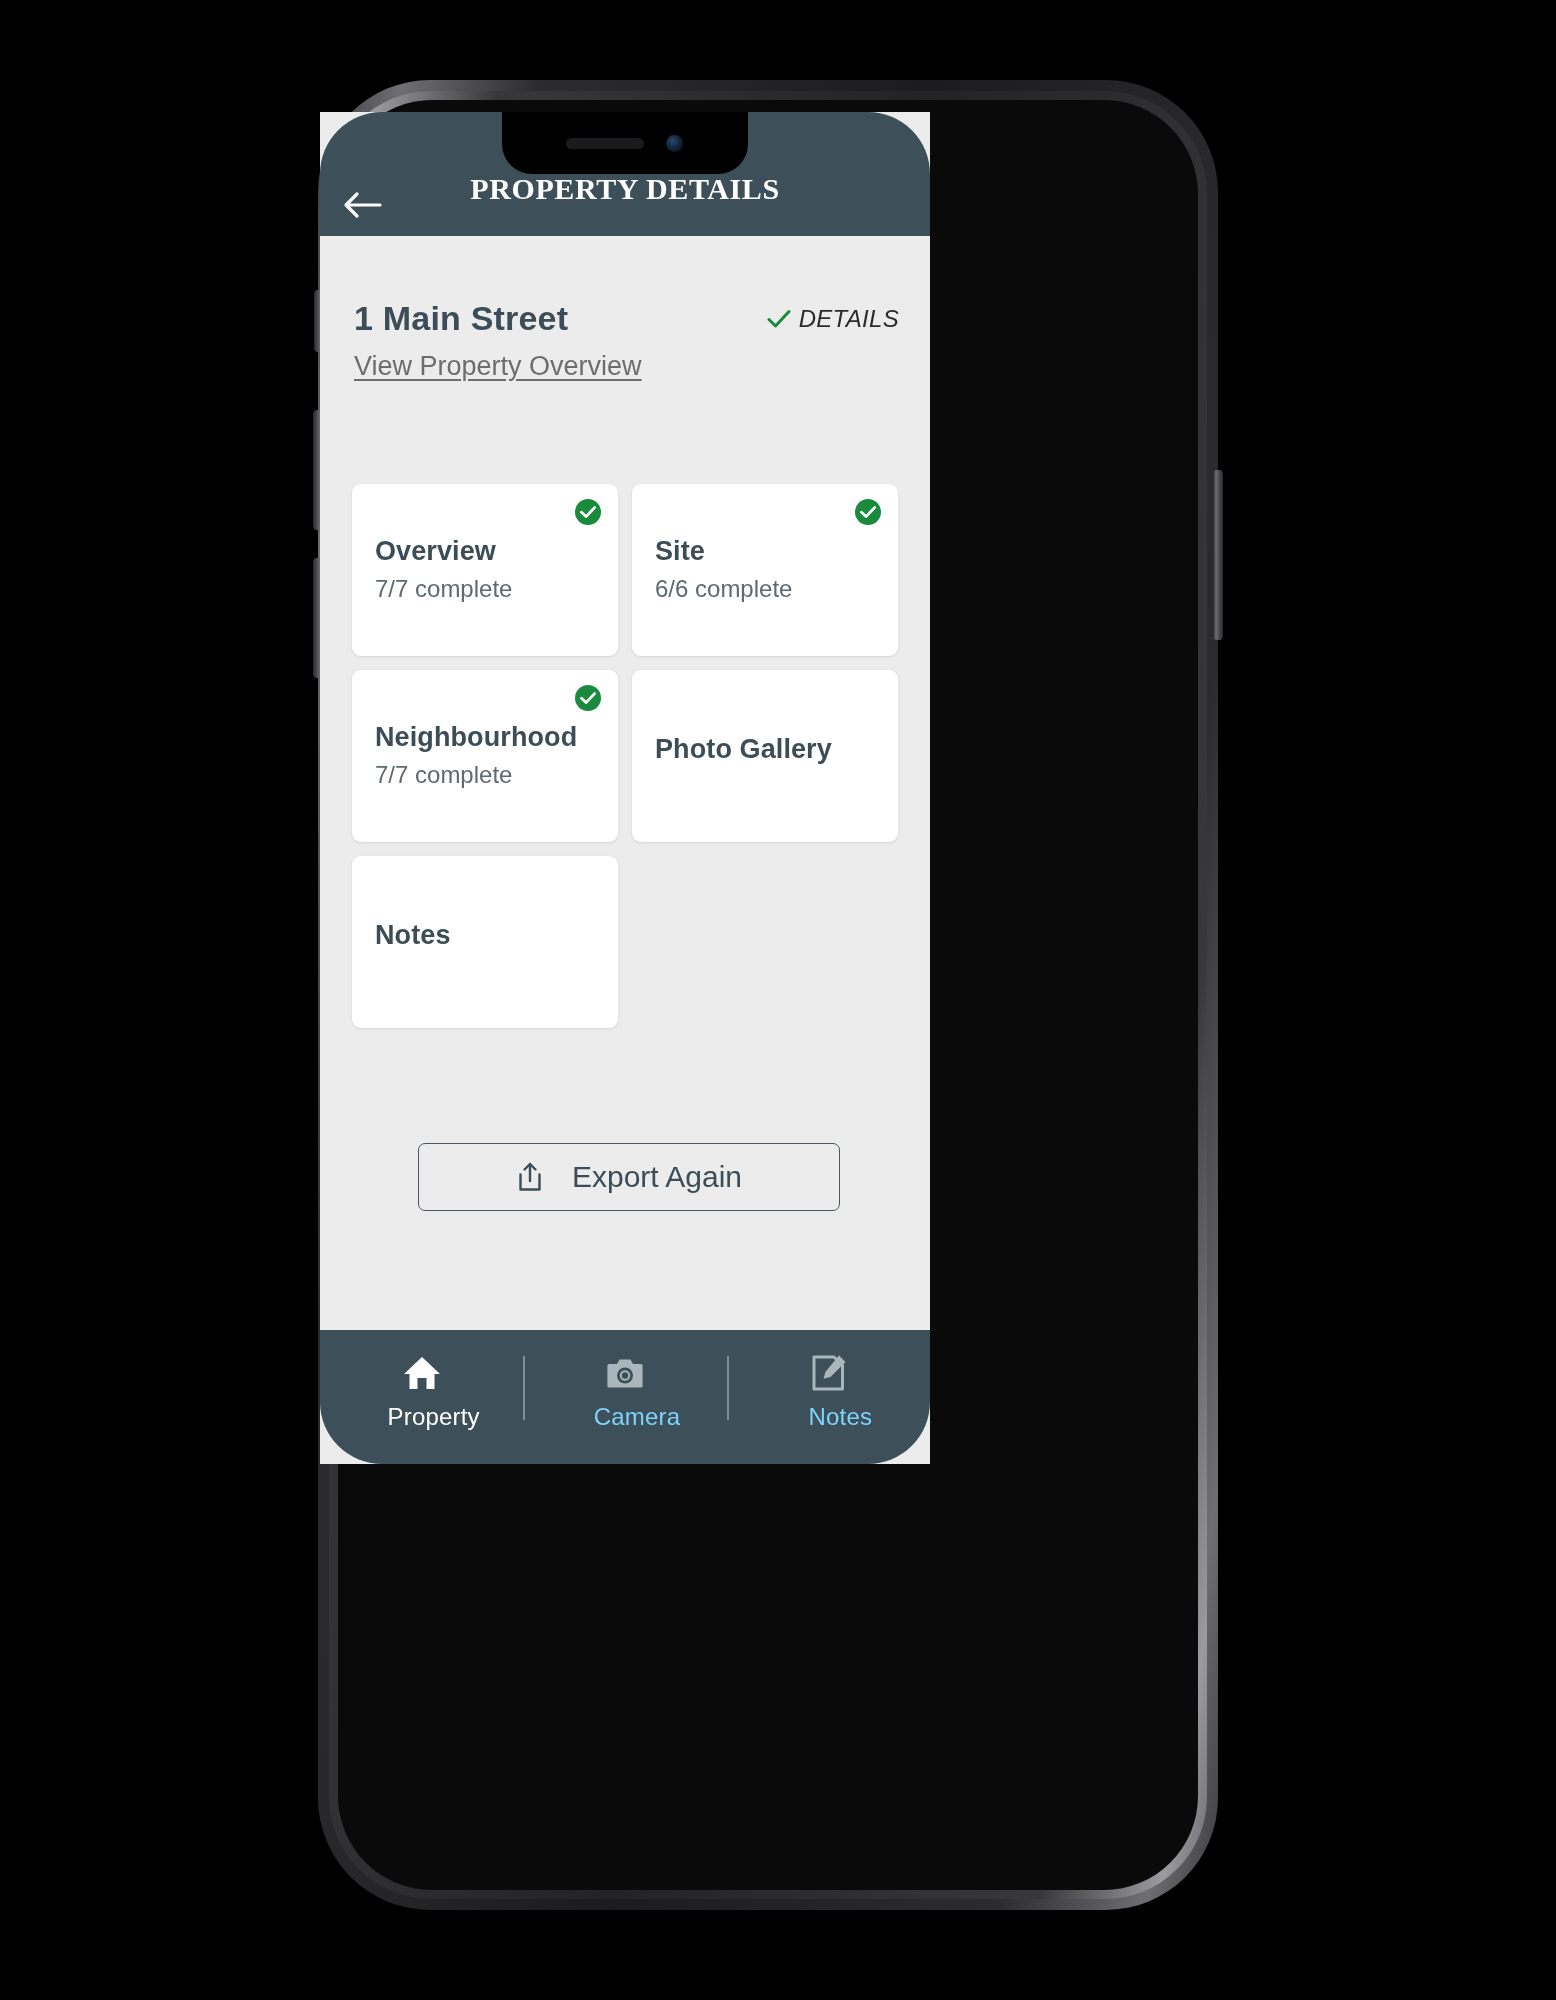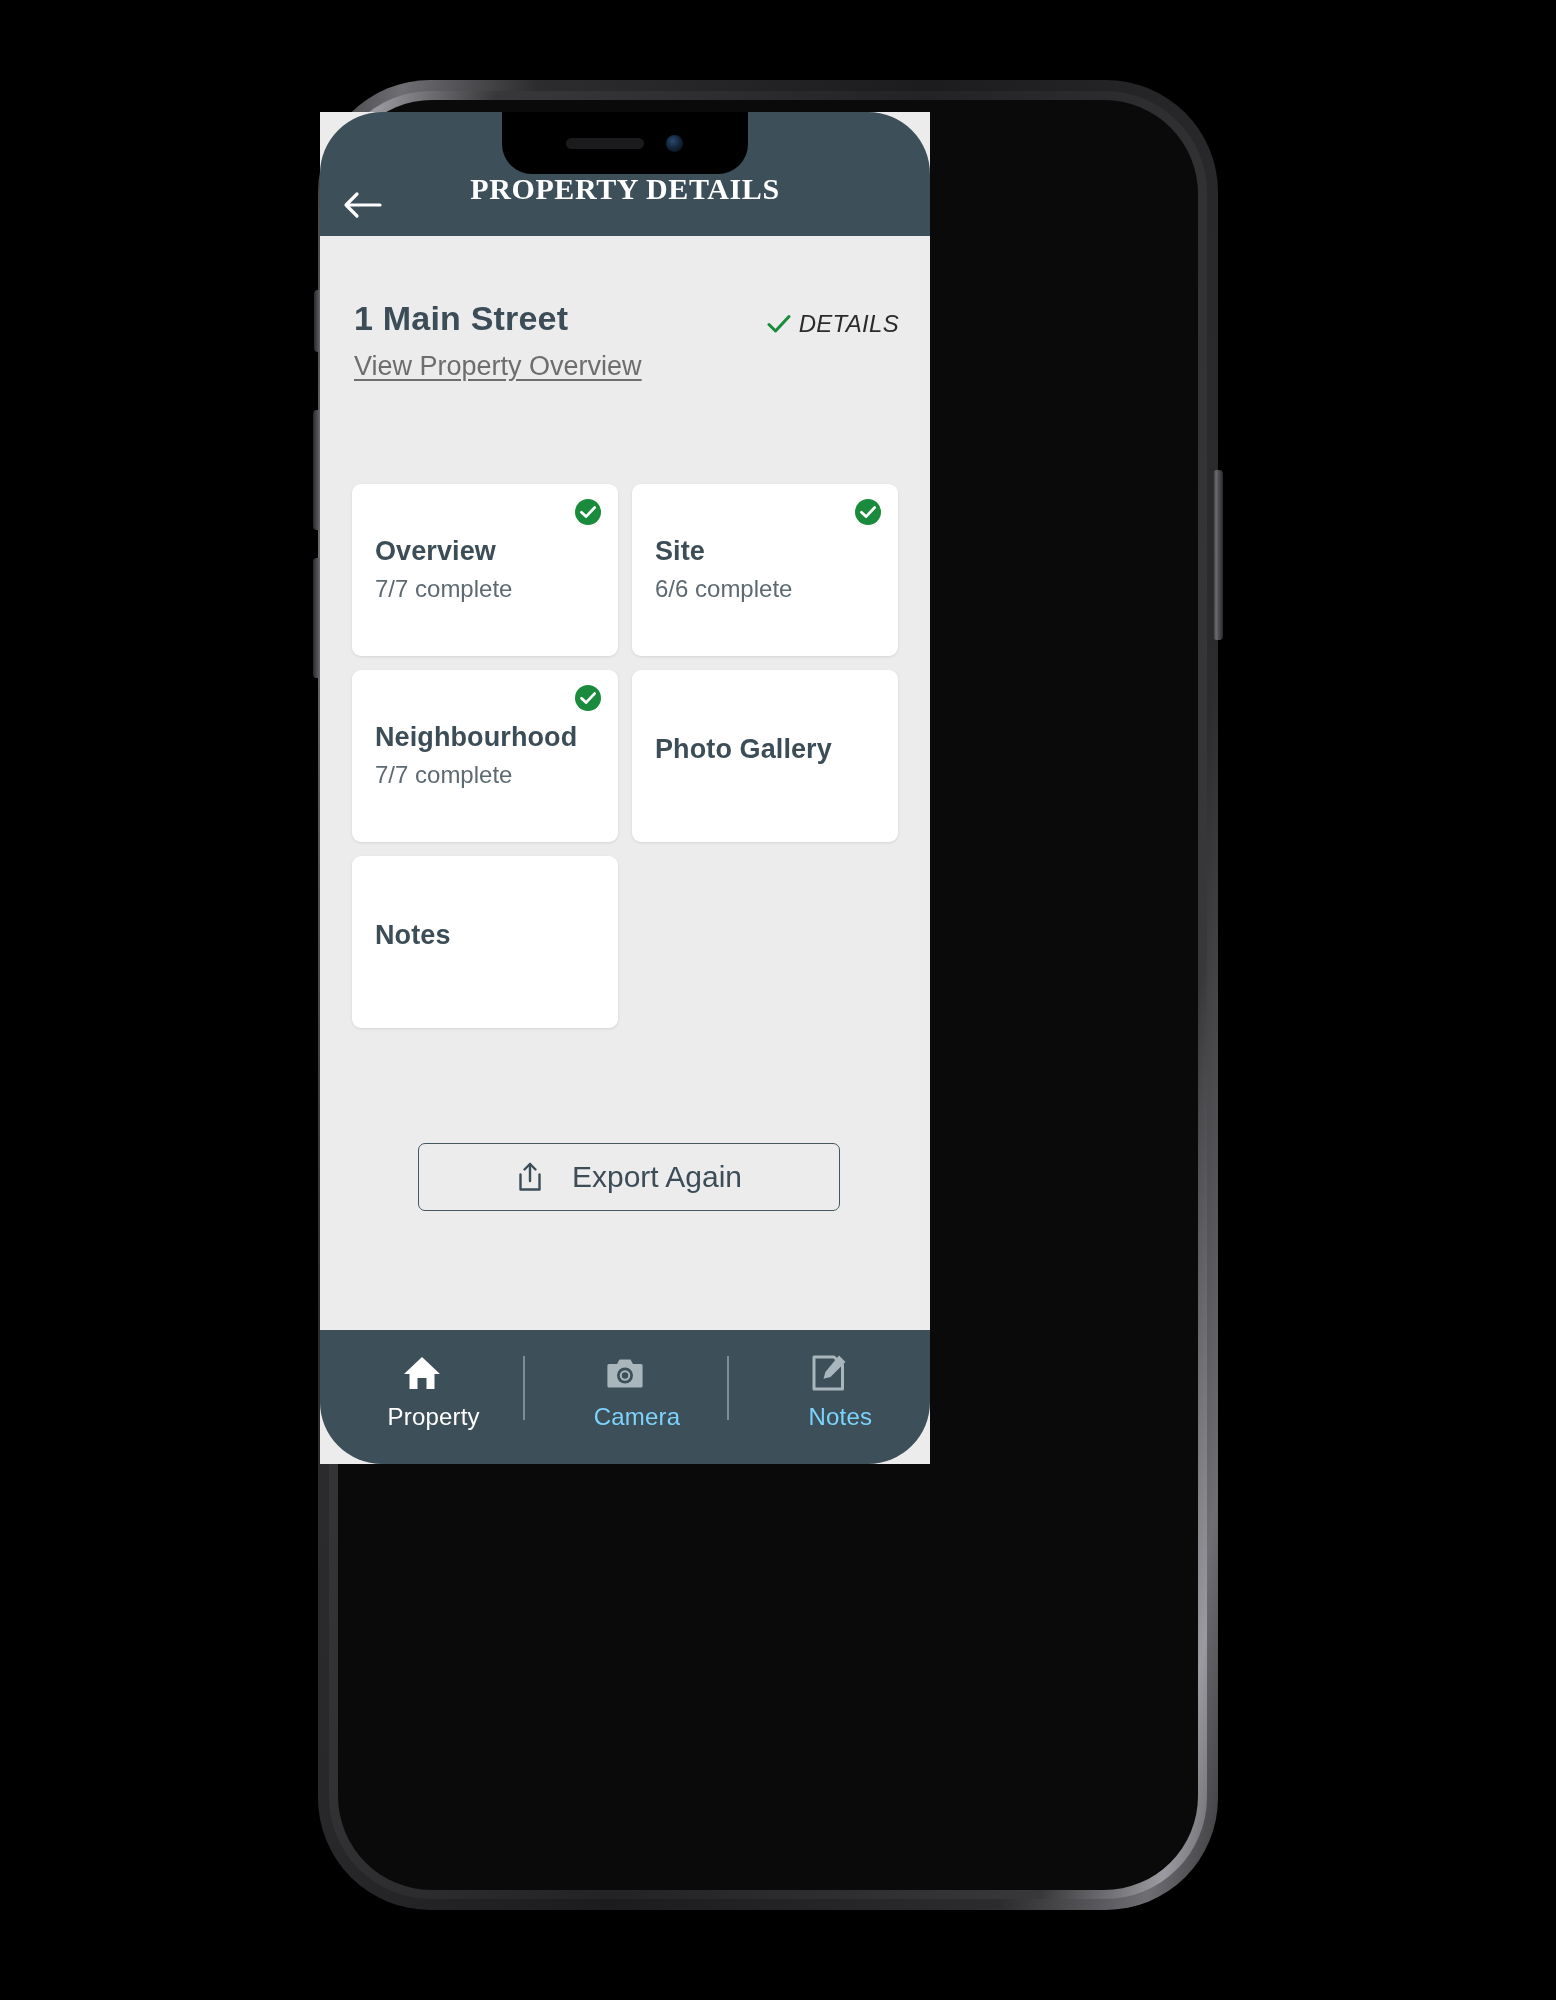--- a/index.html
+++ b/index.html
@@ -154,21 +154,21 @@
     height: 1094px;
     background: #ececec;
   }
 
   .addr-row {
     position: absolute;
     left: 34px;
     top: 63px;
     width: 545px;
     display: flex;
-    align-items: flex-end;
+    align-items: center;
     justify-content: space-between;
   }
   .addr-title {
     font-size: 34px;
     font-weight: 700;
     color: #3c4d57;
     letter-spacing: 0.2px;
   }
   .status-badge {
     display: flex;

